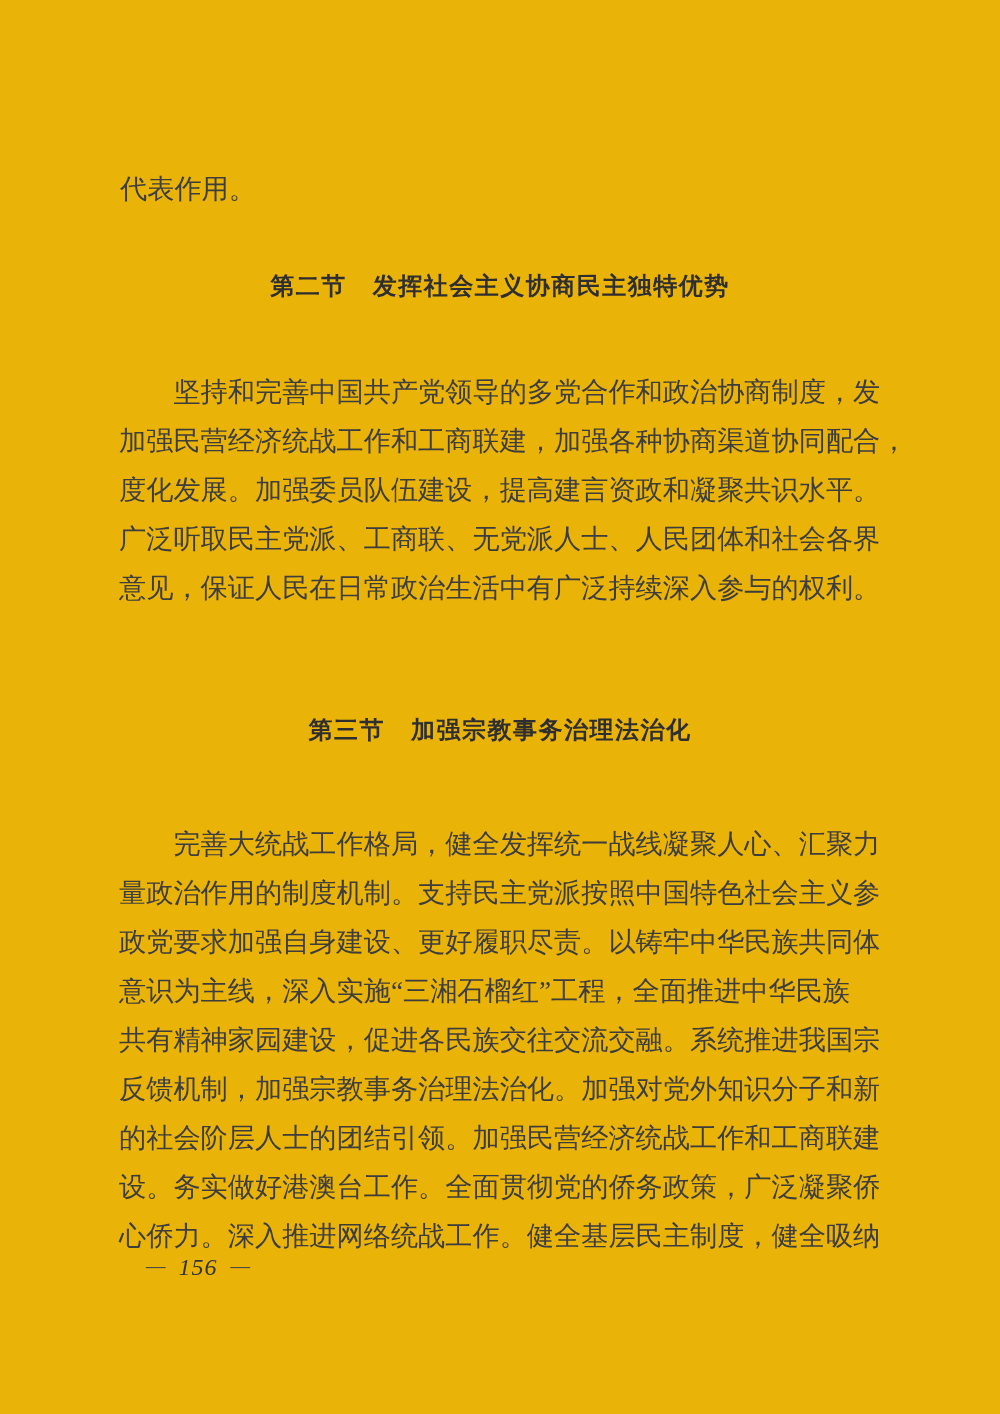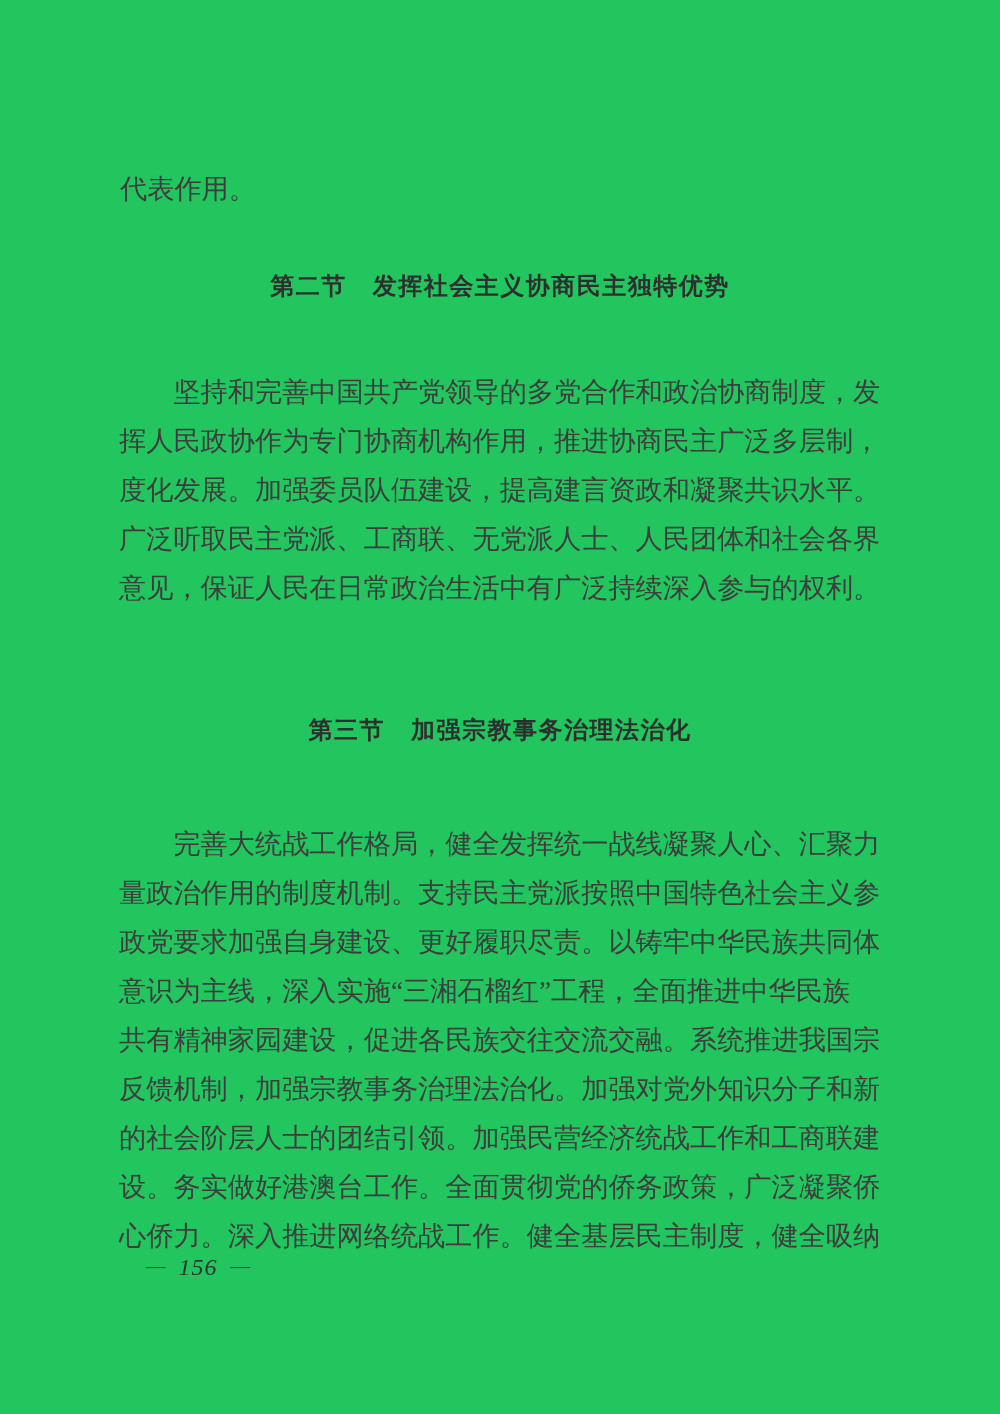--- a/index.html
+++ b/index.html
@@ -5,21 +5,21 @@
   html, body {
     margin: 0;
     padding: 0;
     background: #e9e9e9;
   }
   .page {
     position: relative;
     width: 1000px;
     height: 1414px;
     margin: 0 auto;
-    background: #22c55e;
+    background: #eab308;
     font-family: "Liberation Serif", serif;
     color: #3d3d3d;
     overflow: hidden;
   }
   .lead-line {
     position: absolute;
     left: 120px;
     top: 172px;
     font-size: 27.2px;
     line-height: 34px;
@@ -83,21 +83,21 @@
 <div class="page">
 
   <div class="lead-line">代表作用。</div>
 
   <div class="section-heading heading-pos-1">
     <span class="heading-number">第二节</span><span class="heading-title">发挥社会主义协商民主独特优势</span>
   </div>
 
   <div class="para para-pos-1">
     <div class="line indent">坚持和完善中国共产党领导的多党合作和政治协商制度，发</div>
-    <div class="line">挥人民政协作为专门协商机构作用，推进协商民主广泛多层制，</div>
+    <div class="line">加强民营经济统战工作和工商联建，加强各种协商渠道协同配合，</div>
     <div class="line">度化发展。加强委员队伍建设，提高建言资政和凝聚共识水平。</div>
     <div class="line">广泛听取民主党派、工商联、无党派人士、人民团体和社会各界</div>
     <div class="line">意见，保证人民在日常政治生活中有广泛持续深入参与的权利。</div>
   </div>
 
   <div class="section-heading heading-pos-2">
     <span class="heading-number">第三节</span><span class="heading-title">加强宗教事务治理法治化</span>
   </div>
 
   <div class="para para-pos-2">

